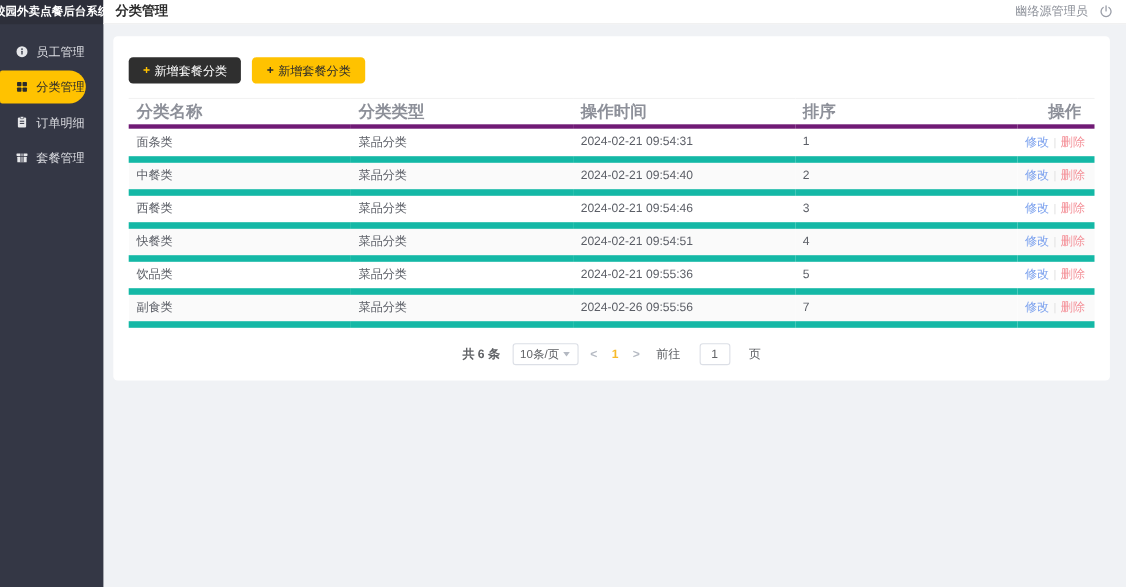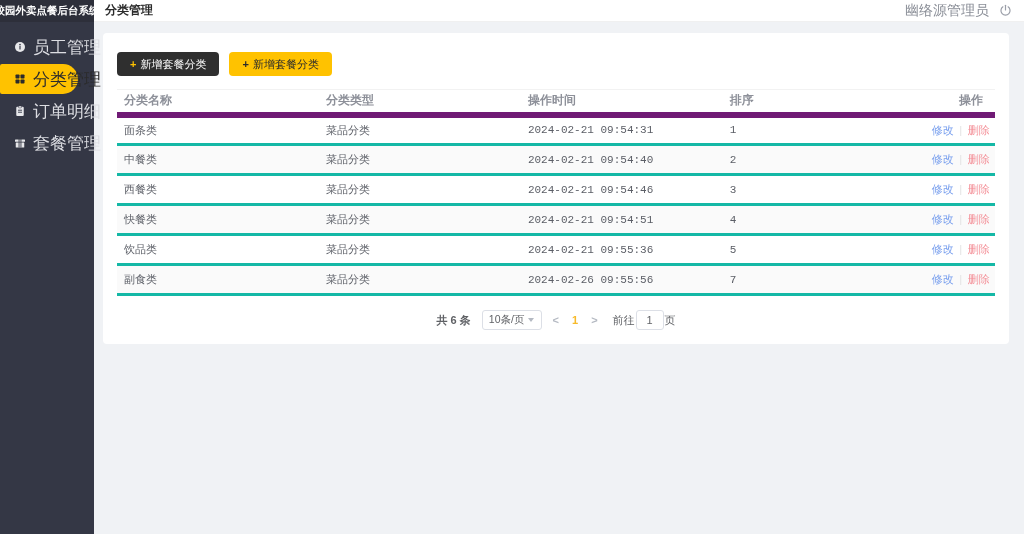--- a/index.html
+++ b/index.html
@@ -17,40 +17,40 @@
     display:flex; flex-direction:column;
   }
   .logo {
     height:22px; display:flex; align-items:center; justify-content:center;
     background:#2d2f3a; color:#fff; font-weight:bold; font-size:10.5px;
     white-space:nowrap; letter-spacing:0;
   }
   .nav { padding-top:10px; }
   .nav-item {
     height:30px; margin-bottom:2px; display:flex; align-items:center;
-    padding-left:14px; gap:7px; font-size:17px; color:#dcdde2; cursor:pointer;
+    padding-left:14px; gap:7px; font-size:11px; color:#dcdde2; cursor:pointer;
     white-space:nowrap;
   }
   .nav-item .nicon { width:12px; height:12px; display:inline-flex; color:#e6e7ea; flex:none; }
   .nav-item .nicon svg { width:12px; height:12px; display:block; }
   .nav-item.active {
     width:78px; background:#ffc200; border-radius:2px 15px 15px 2px;
     color:#2b2b2b; font-weight:500;
   }
   .nav-item.active .nicon { color:#2b2b2b; }
 
   
   .main { flex:1; display:flex; flex-direction:column; height:534px; }
   .topbar {
     height:22px; background:#fff; border-bottom:1px solid #f0f0f0;
     display:flex; align-items:center; padding:0 12px 0 11px;
   }
   .topbar-title { font-size:12px; font-weight:bold; color:#2b2b2b; }
   .topbar-right { margin-left:auto; display:flex; align-items:center; gap:10px; }
-  .user-name { font-size:14px; color:#8a8e97; }
+  .user-name { font-size:11px; color:#8a8e97; }
   .power { width:13px; height:13px; color:#9a9ea8; cursor:pointer; display:inline-flex; }
   .power svg { width:13px; height:13px; display:block; }
 
   
   .content { flex:1; }
   .card {
     margin:11px 15px 0 9px; background:#fff; border-radius:4px;
     padding:19px 14px 14px 14px;
   }
   .btn-row { display:flex; gap:10px; }
@@ -61,25 +61,25 @@
   }
   .btn-dark { background:#2f2f2f; color:#fff; }
   .btn-dark .plus { color:#ffc200; font-weight:bold; }
   .btn-yellow { background:#ffc200; color:#2b2b2b; }
   .btn-yellow .plus { color:#2b2b2b; font-weight:bold; }
 
   
   table { width:100%; border-collapse:collapse; margin-top:13px; table-layout:fixed; }
   th, td { text-align:left; padding:0 0 0 7px; white-space:nowrap; overflow:hidden; }
   thead th {
-    height:25px; font-size:12px; color:#8d9099; font-weight:bold;
-    border-top:1px solid #f2f2f2; border-bottom:6px solid #701a75;
+    height:25px; font-size:15px; color:#8d9099; font-weight:bold;
+    border-top:1px solid #f2f2f2; border-bottom:4px solid #701a75;
   }
   tbody td {
-    height:30px; font-size:11px; color:#5b5e66; border-bottom:3px solid #14b8a6;font-family:Liberation Mono, monospace;
+    height:30px; font-size:11px; color:#5b5e66; border-bottom:6px solid #14b8a6;
   }
   tbody tr.striped { background:#fafafa; }
   col.c-name  { width:23%; }
   col.c-type  { width:23%; }
   col.c-time  { width:23%; }
   col.c-sort  { width:23%; }
   col.c-act   { width:8%;  }
   th.act, td.act { text-align:right; padding-right:12px; }
   .link { font-size:11px; cursor:pointer; text-decoration:none; }
   .link-edit { color:#7aa0ee;margin-top:36px; }
@@ -94,21 +94,21 @@
   .pager .total { margin-right:2px;font-weight:bold; }
   .select-box {
     width:60px; height:20px; border:1px solid #dcdfe6; border-radius:3px;
     display:inline-flex; align-items:center; justify-content:center; gap:4px;
     color:#606266; font-size:10.5px; cursor:pointer; background:#fff;
   }
   .caret { width:0; height:0; border-left:3.5px solid transparent;
     border-right:3.5px solid transparent; border-top:4px solid #b4b9c2; }
   .page-arrow { color:#b4b9c2; font-size:11px; cursor:pointer; padding:0 2px; font-weight:bold; }
   .page-num { color:#f7ba2a; font-weight:bold; cursor:pointer; padding:0 2px; }
-  .goto { display:flex; align-items:center; gap:1px; margin-left:4px; }
+  .goto { display:flex; align-items:center; gap:17px; margin-left:4px; }
   .goto input {
     width:28px; height:20px; border:1px solid #dcdfe6; border-radius:3px;
     text-align:center; font-size:11px; color:#606266; font-family:inherit; outline:none;
   }
 </style>
 </head>
 <body>
 
 <aside class="sidebar">
   <div class="logo">校园外卖点餐后台系统</div>

